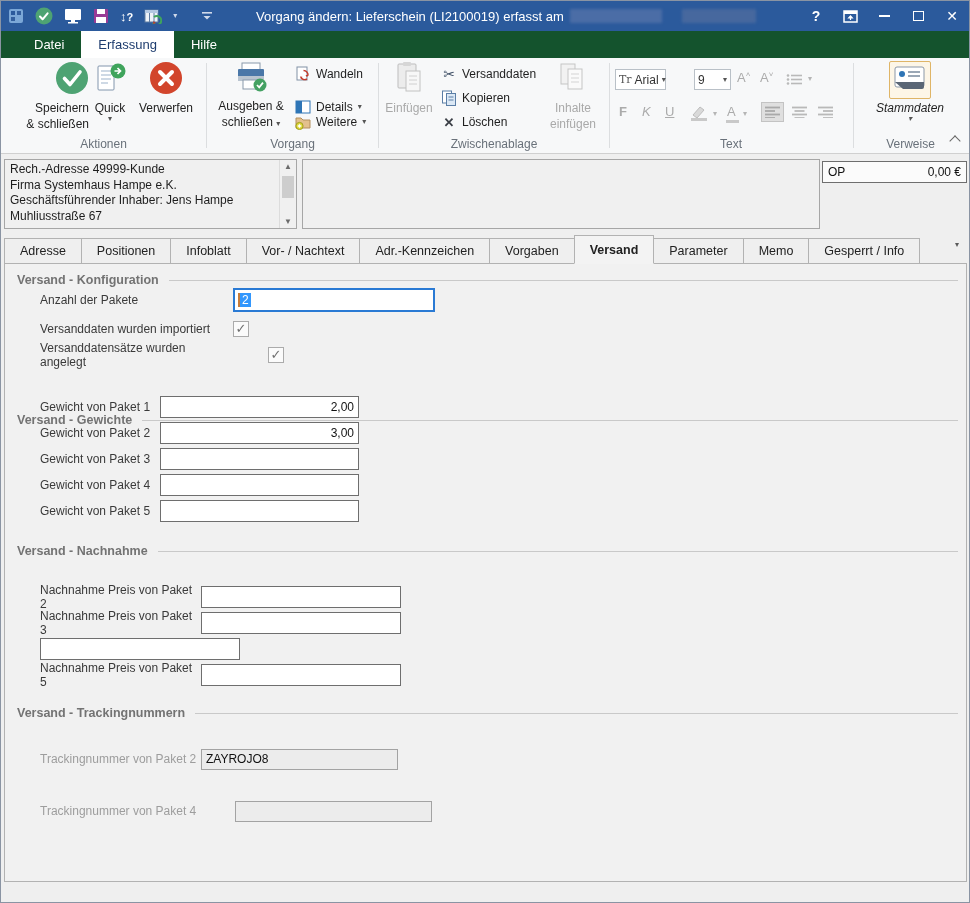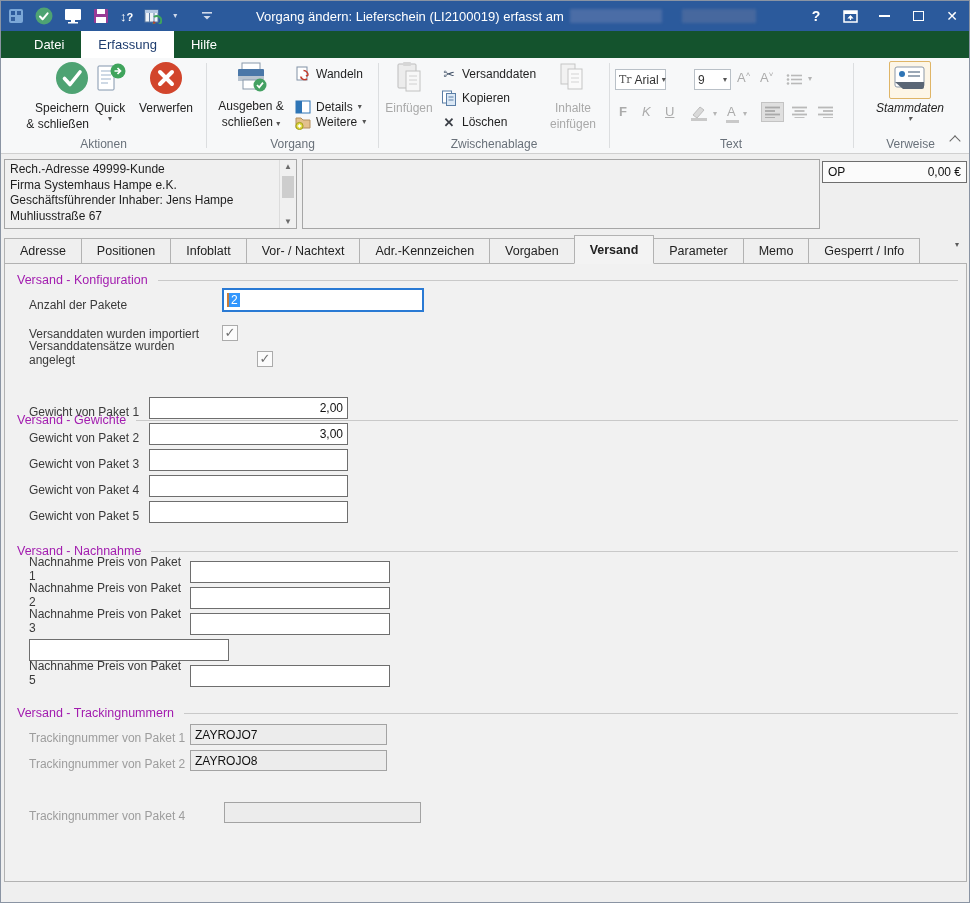--- a/index.html
+++ b/index.html
@@ -59,23 +59,23 @@
   
   .tabstrip { position:absolute; top:236px; left:3px; height:27px; display:flex; align-items:flex-end; }
   .tab { height:26px; line-height:25px; padding:0 15px; font-size:12.5px; color:#222; background:#efefef; border:1px solid #b2b2b2; margin-left:-1px; }
   .tab:first-child { margin-left:0; }
   .tab.active { height:29px; line-height:29px; margin-top:-3px; background:#f3f3f3; font-weight:bold; border-bottom:1px solid #f3f3f3; position:relative; z-index:3; }
   .tabs-caret { position:absolute; top:239px; right:10px; font-size:8px; color:#5a5a5a; }
 
   
   .panel { position:absolute; top:262px; left:3px; width:963px; height:619px; background:#f1f1f1; border:1px solid #b2b2b2; }
   .sec-header { position:absolute; left:0; right:8px; display:flex; align-items:center; height:16px; }
-  .sec-title { margin-left:12px; font-size:12.5px; font-weight:normal; color:#a21caf; white-space:nowrap; }
+  .sec-title { margin-left:12px; font-size:12.5px; font-weight:bold; color:#737373; white-space:nowrap; }
   .sec-line { flex:1; height:1px; background:#c9c9c9; margin-left:10px; }
-  .frow { position:absolute; left:24px; display:flex; align-items:flex-end; height:24px; }
+  .frow { position:absolute; left:35px; display:flex; align-items:center; height:24px; }
   .flabel { font-size:12px; color:#3a3a3a; }
   .flabel.dis { color:#9d9d9d; }
   .tinput { height:22px; border:1px solid #6e6e6e; background:#fff; font-size:12px; font-family:"Liberation Sans", sans-serif; padding:0 4px; color:#111; }
   .tinput.right { text-align:right; }
   .tinput.disabled { background:#ececec; border:1px solid #a3a3a3; height:21px; }
   .fakeinput { width:202px; height:24px; border:2px solid #2a7ad4; background:#fff; font-size:12px; display:flex; align-items:center; padding:0 3px; }
   .selection { background:#3297fd; color:#fff; padding:0 2px; border-left:2px solid #c77c3a; }
   .checkbox { width:16px; height:16px; border:1px solid #ababab; background:#fbfbfb; display:flex; align-items:center; justify-content:center; font-size:13px; color:#6f6f6f; line-height:14px; }
 
   .w193 { width:193px; } .w161 { width:161px; } .w120 { width:120px; }
@@ -455,48 +455,40 @@
     </div>
     <div class="frow" style="top:235px;">
       <span class="flabel w120">Gewicht von Paket 5</span>
       <input class="tinput right iw199" value="" style="">
     </div>
 
     <div class="sec-header" style="top:279px;">
       <span class="sec-title">Versand - Nachnahme</span>
       <span class="sec-line"></span>
     </div>
-    <div class="frow" style="top:295px;">
-      <span class="flabel w161">Nachnahme Preis von Paket 1</span>
-      <input class="tinput iw200" value="" style="">
-    </div>
     <div class="frow" style="top:321px;">
       <span class="flabel w161">Nachnahme Preis von Paket 2</span>
       <input class="tinput iw200" value="" style="">
     </div>
     <div class="frow" style="top:347px;">
       <span class="flabel w161">Nachnahme Preis von Paket 3</span>
       <input class="tinput iw200" value="" style="">
     </div>
     <div class="frow" style="top:373px;">
       <input class="tinput iw200" value="" style="">
     </div>
     <div class="frow" style="top:399px;">
       <span class="flabel w161">Nachnahme Preis von Paket 5</span>
       <input class="tinput iw200" value="" style="">
     </div>
 
     <div class="sec-header" style="top:441px;">
       <span class="sec-title">Versand - Trackingnummern</span>
       <span class="sec-line"></span>
     </div>
-    <div class="frow" style="top:457px;">
-      <span class="flabel dis w161">Trackingnummer von Paket 1</span>
-      <input class="tinput disabled iw197" disabled="" value="ZAYROJO7" style="">
-    </div>
     <div class="frow" style="top:483px;">
       <span class="flabel dis w161">Trackingnummer von Paket 2</span>
       <input class="tinput disabled iw197" disabled="" value="ZAYROJO8" style="">
     </div>
     <div class="frow" style="top:535px;gap:34px;">
       <span class="flabel dis w161">Trackingnummer von Paket 4</span>
       <input class="tinput disabled iw197" disabled="" value="" style="">
     </div>
   </div>
 

